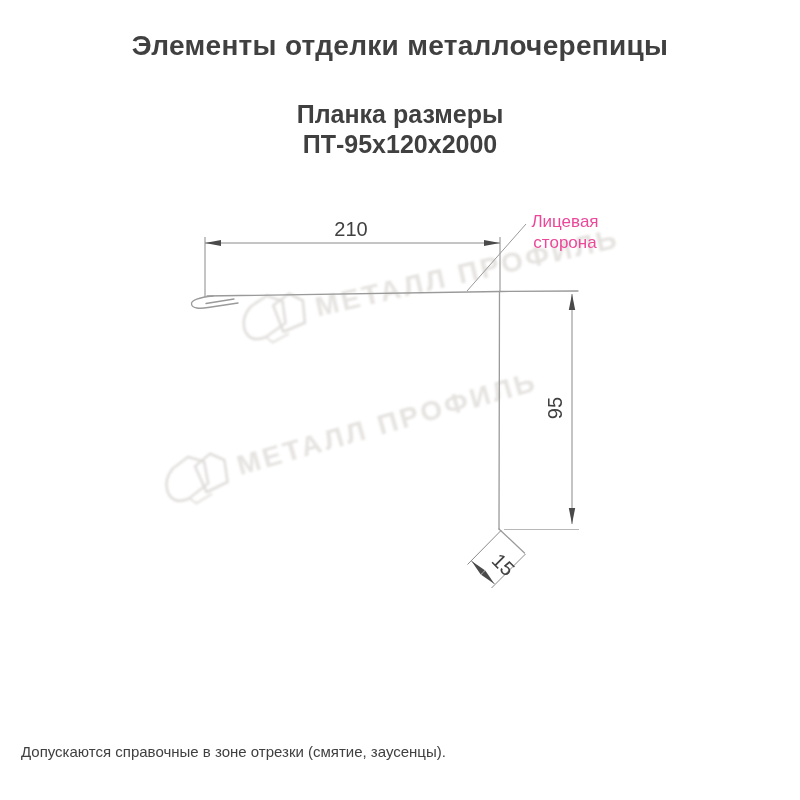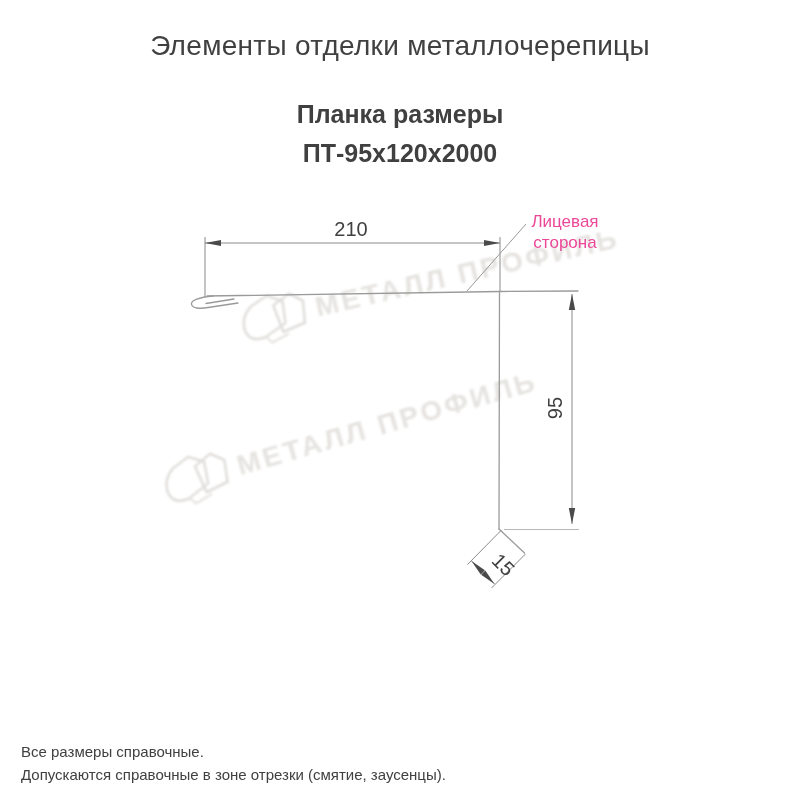--- a/index.html
+++ b/index.html
@@ -1,23 +1,23 @@
 <!DOCTYPE html>
 <html><head>
 <meta charset="utf-8">
 <style>
   html,body { margin:0; padding:0; background:#ffffff; }
   .page {
     position:relative; width:800px; height:800px; background:#ffffff;
     font-family:"Liberation Sans", sans-serif; overflow:hidden; color:#404040;
   }
   .centered-line { position:absolute; left:0; right:0; text-align:center; }
-  .title    { top:30px;  font-size:28px; font-weight:normal; letter-spacing:.3px; }
+  .title    { top:30px;  font-size:28px; font-weight:bold; letter-spacing:.3px; }
   .subtitle { top:100px; font-size:25px; font-weight:bold; }
-  .model    { top:139px; font-size:25px; font-weight:bold; }
+  .model    { top:130px; font-size:25px; font-weight:bold; }
 
   
   .watermark {
     position:absolute; display:flex; align-items:center; gap:9px; z-index:1;
     font-weight:bold; font-size:28px; letter-spacing:3px; white-space:nowrap;
     color:#e5e3e0; filter:blur(0.8px);
   }
   .wm1 { left:233px; top:299px; transform:rotate(-13deg); transform-origin:left center; }
   .wm2 { left:156px; top:462px; transform:rotate(-16deg); transform-origin:left center; }
   .wm-logo { flex:0 0 auto; }
@@ -96,17 +96,16 @@
     </g>
   </svg>
 
   <span class="dim dim-120">210</span>
   <span class="dim dim-95">95</span>
   <span class="dim dim-15">15</span>
 
   <div class="face-label">Лицевая сторона</div>
 
   <div class="footer">
-    <div>Все размеры справочные.</div>
     <div>Допускаются справочные в зоне отрезки (смятие, заусенцы).</div>
   </div>
 
 </div>
 
 </body></html>

